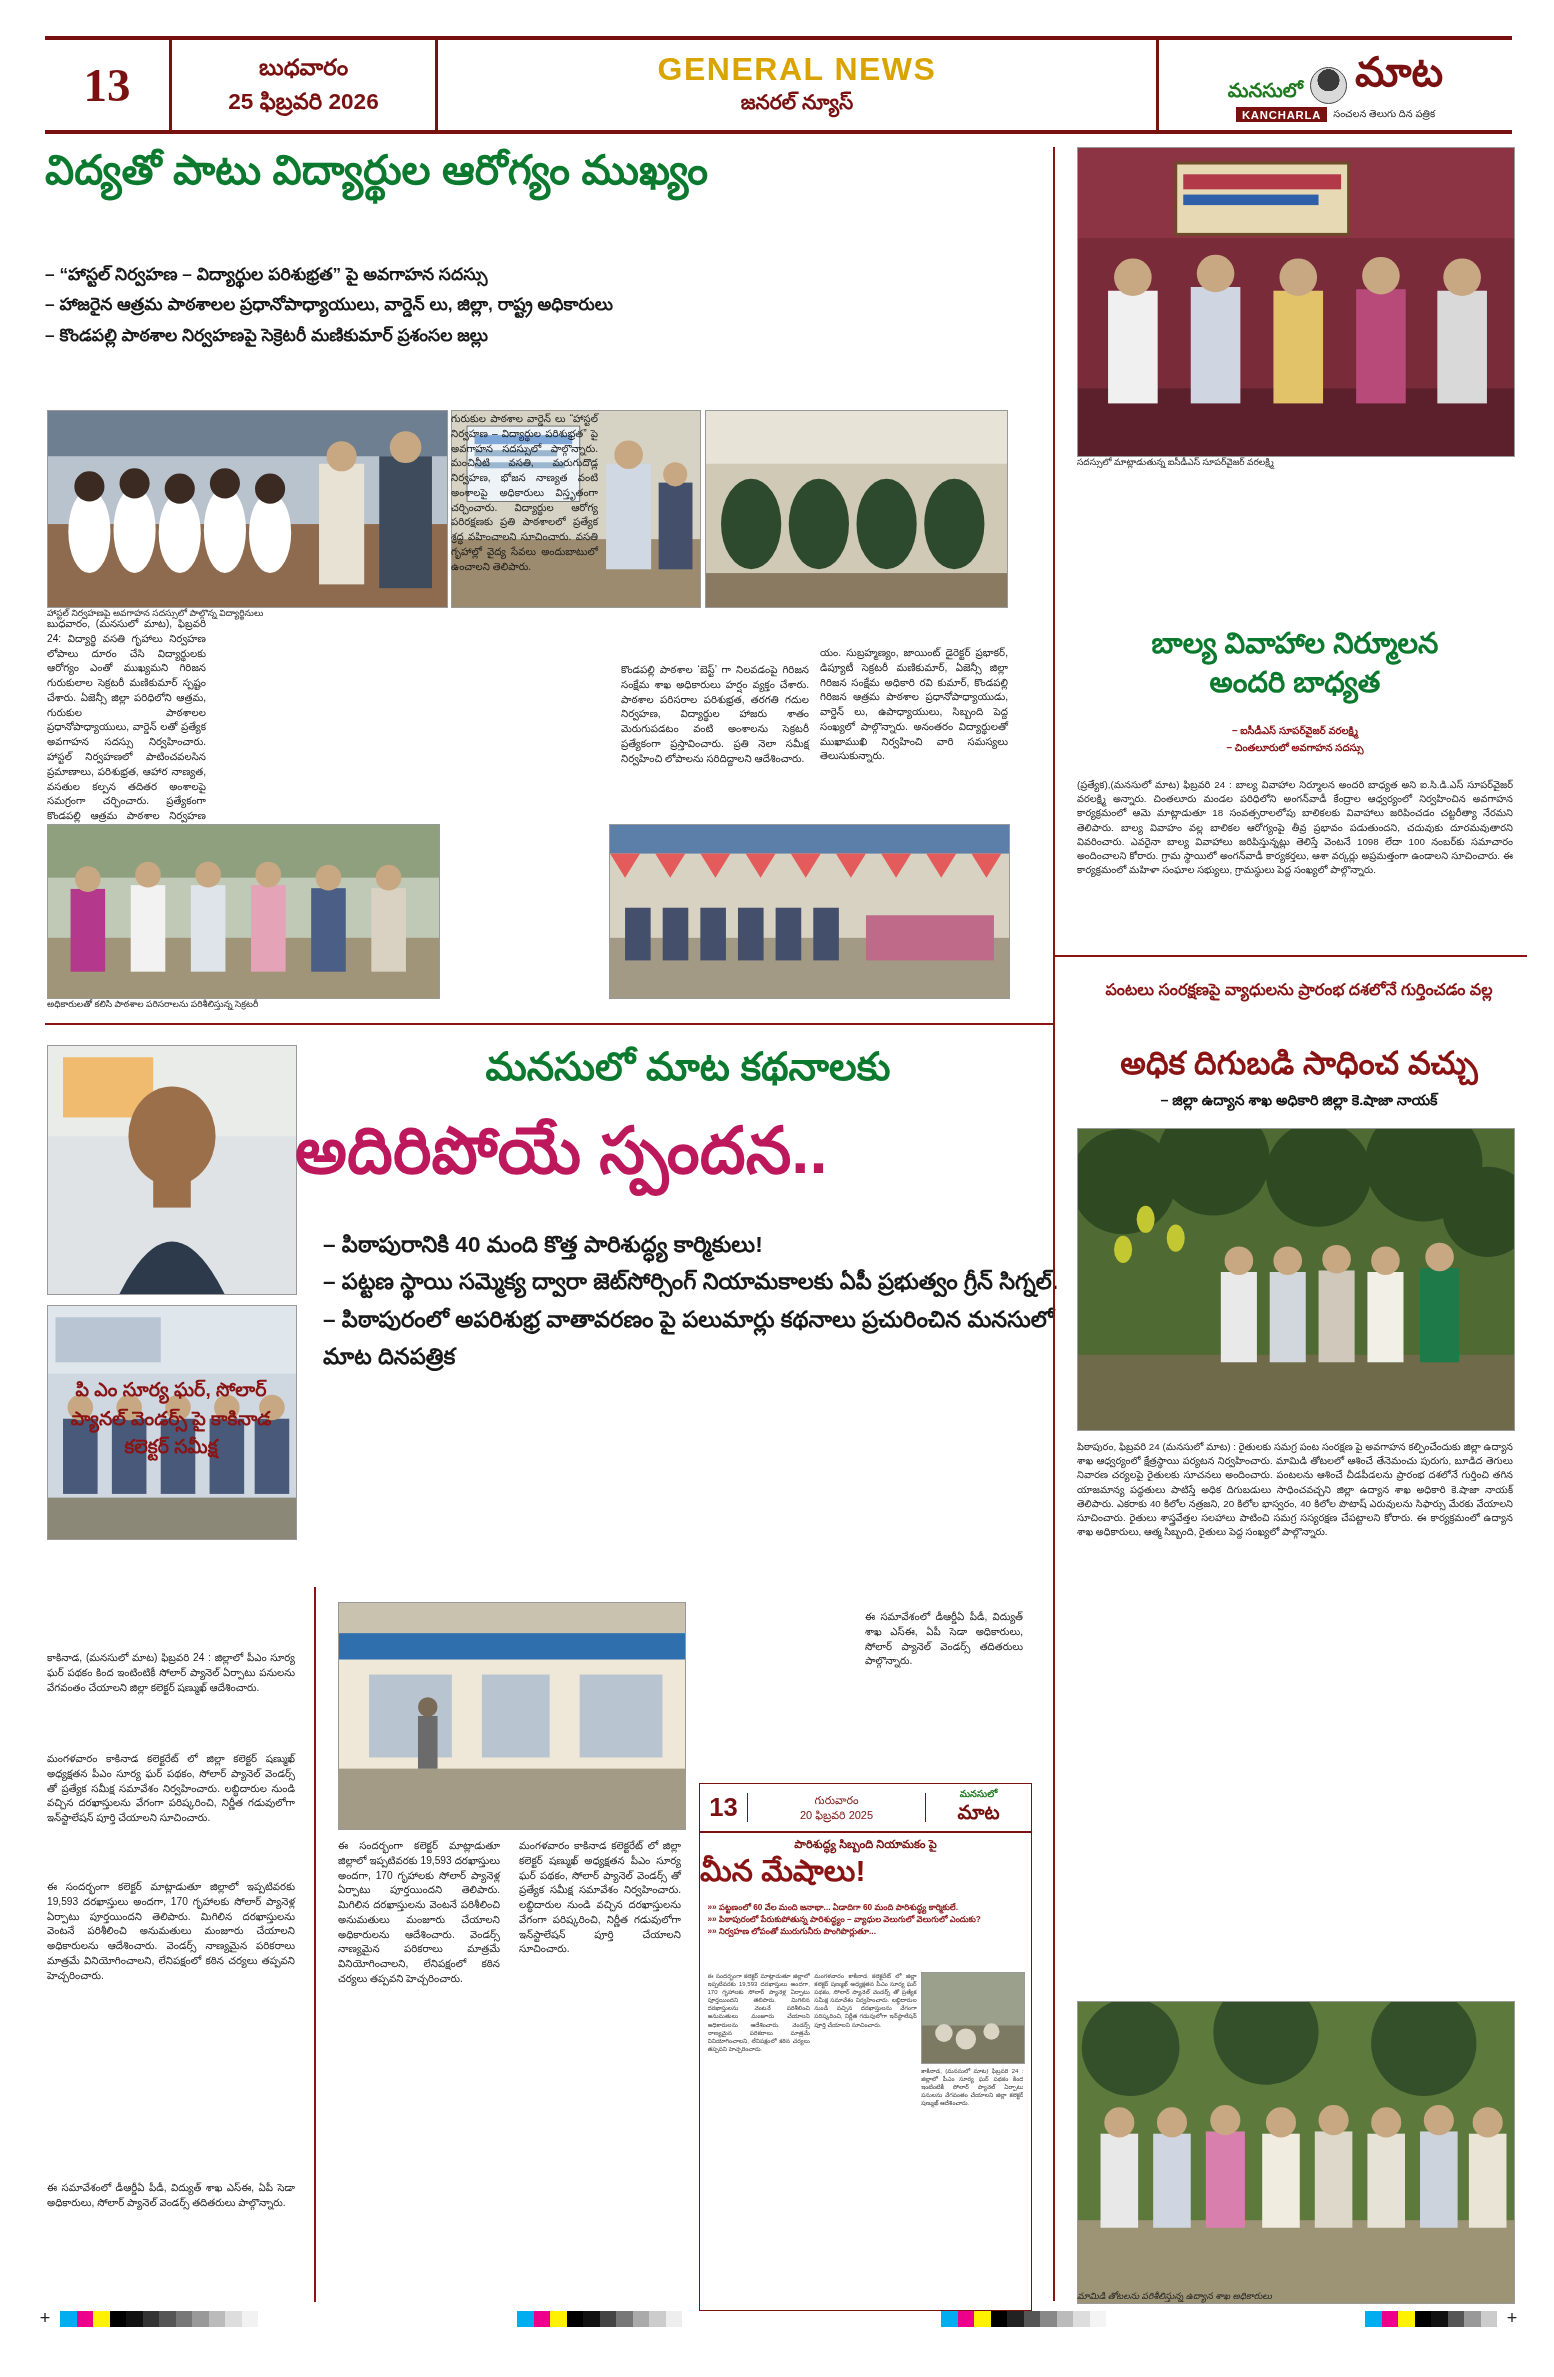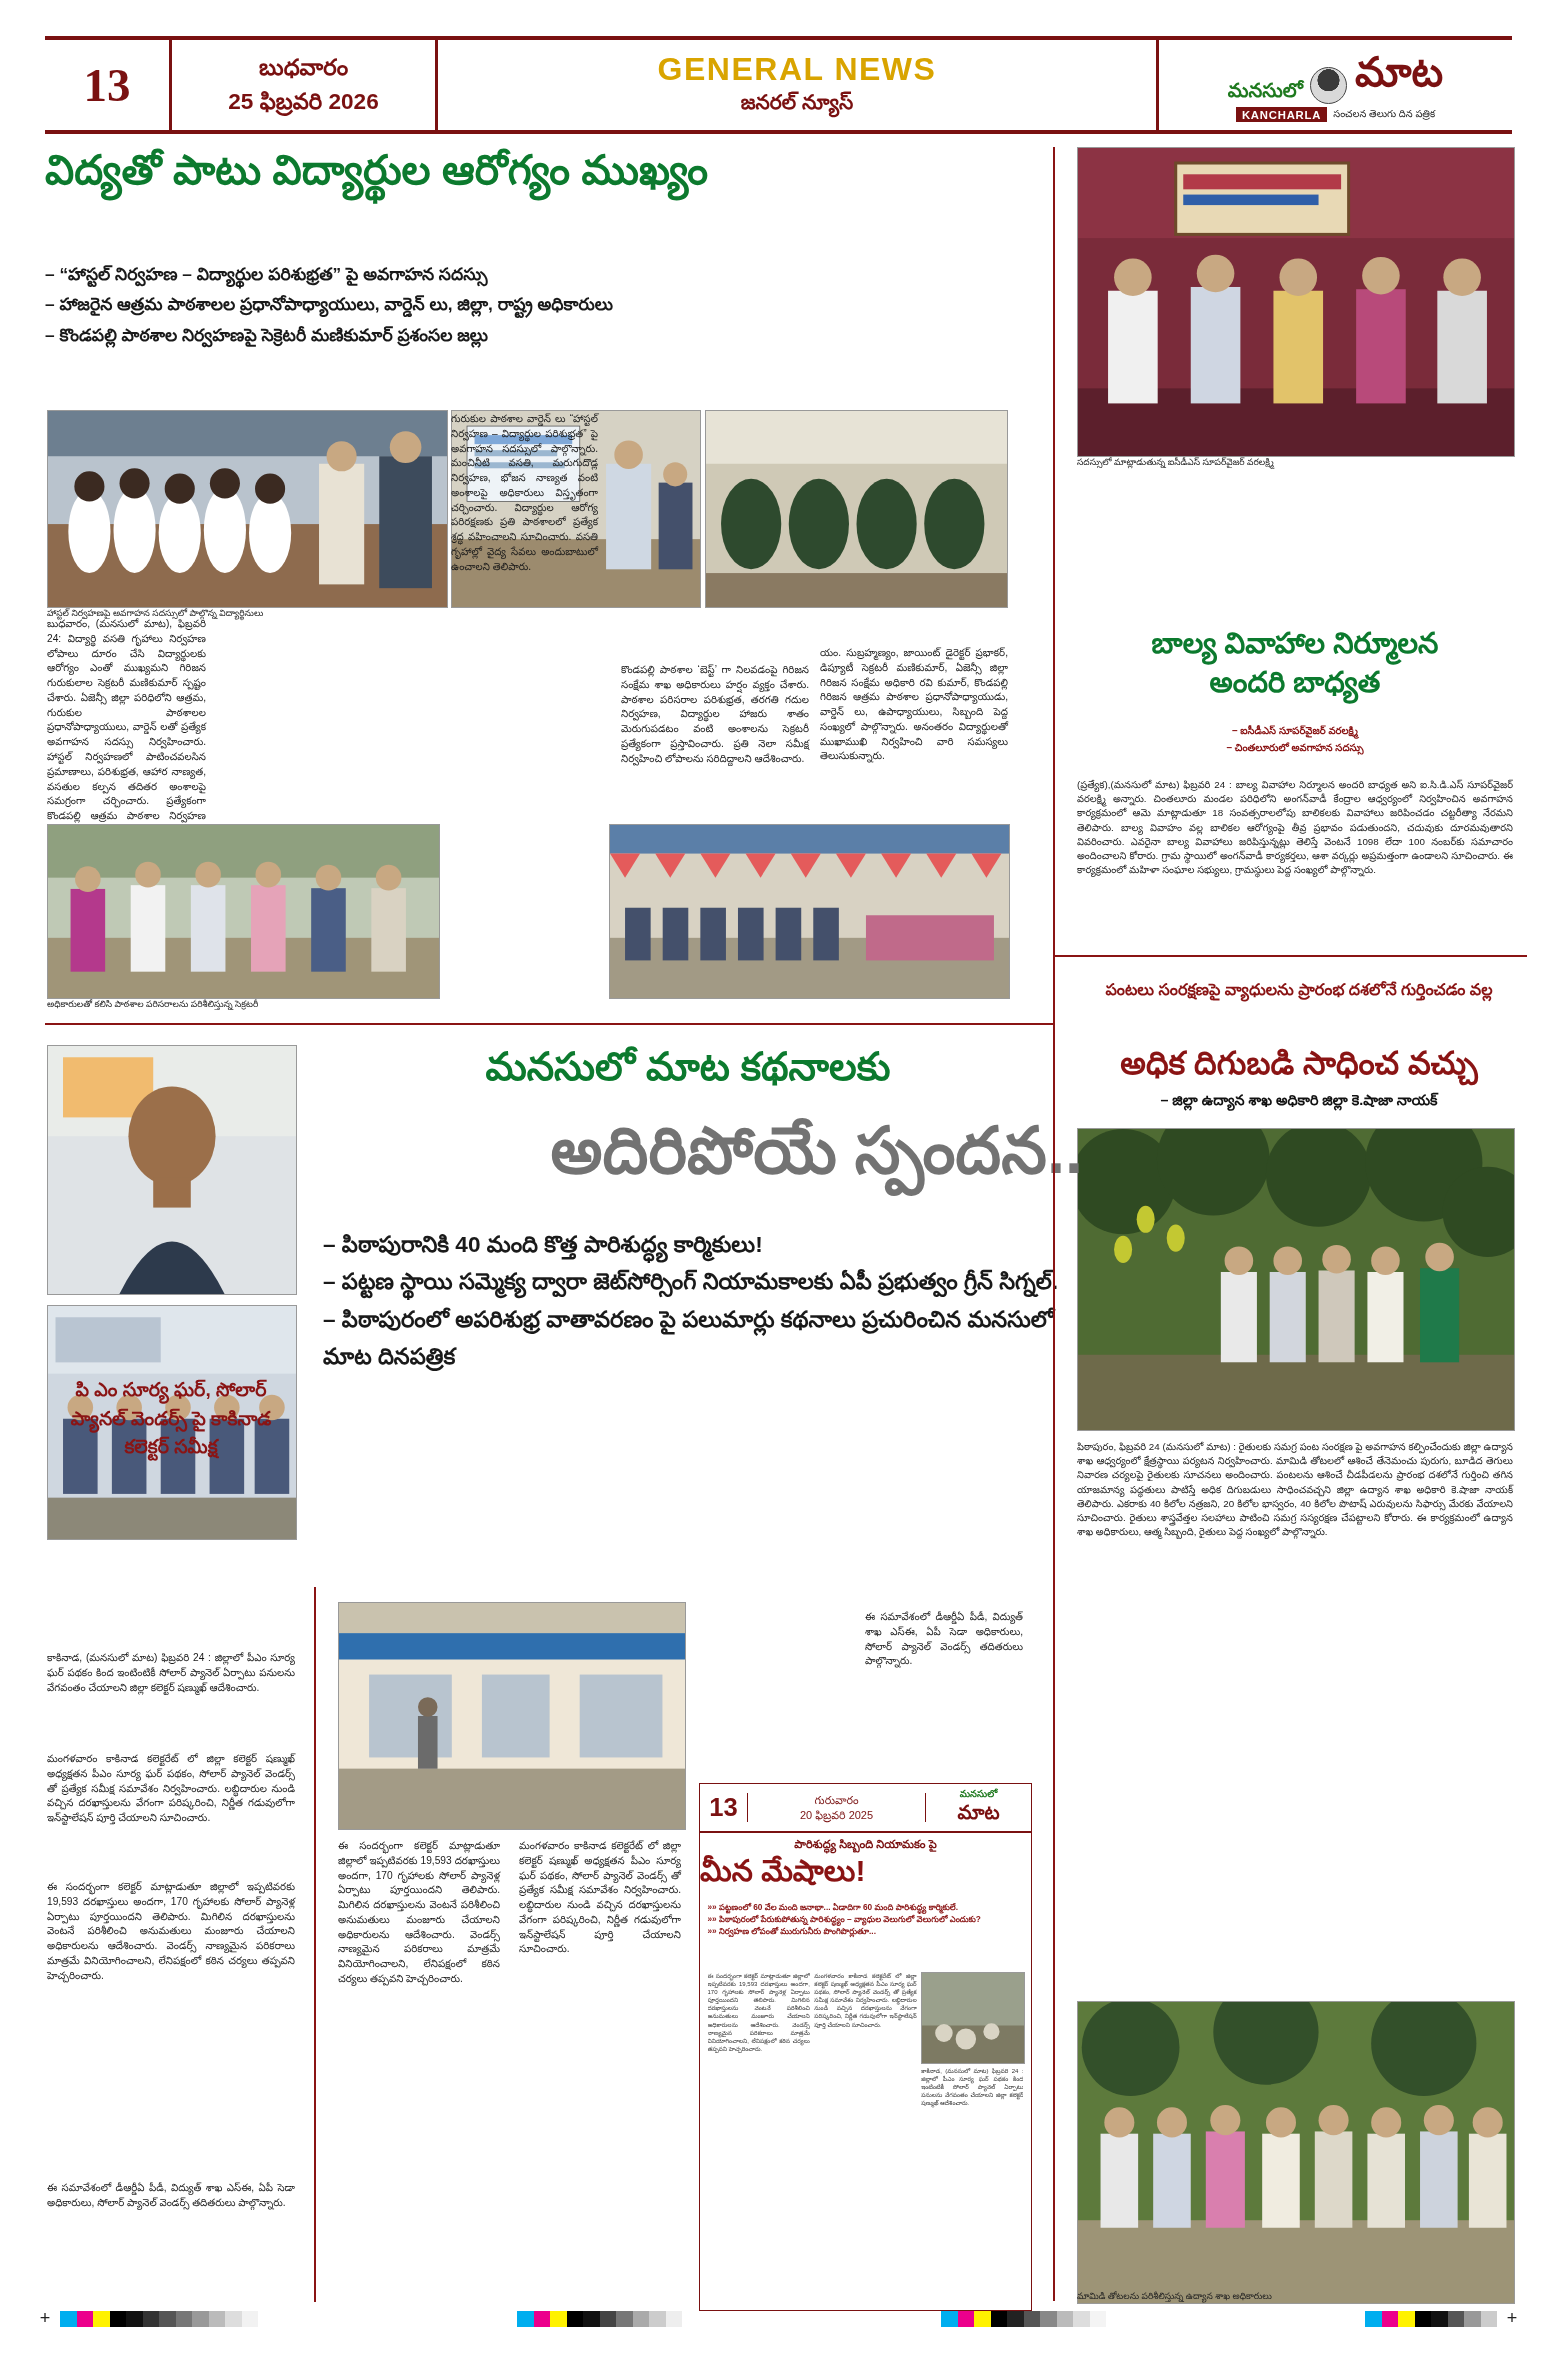--- a/index.html
+++ b/index.html
@@ -69,22 +69,22 @@
 
   
   #s2-head{position:absolute;left:1077px;top:624px;width:436px;text-align:center;
     font-size:29px;font-weight:bold;color:#0c7a2e;line-height:1.35;}
   #s2-sub{position:absolute;left:1077px;top:722px;width:436px;text-align:center;
     font-size:10px;font-weight:bold;color:#8a1414;line-height:1.7;}
 
   
   #promo-line1{position:absolute;left:323px;top:1045px;width:730px;text-align:center;
      font-size:39px;font-weight:bold;color:#0c7a2e;}
-  #promo-line2{position:absolute;left:308px;top:1113px;width:775px;text-align:right;
-     font-size:65px;font-weight:bold;color:#737373;}
+  #promo-line2{position:absolute;left:295px;top:1113px;width:775px;text-align:left;
+     font-size:65px;font-weight:bold;color:#be185d;}
   #promo-bullets{position:absolute;left:323px;top:1226px;width:737px;
      font-size:22.6px;font-weight:bold;color:#1a1a1a;line-height:1.65;}
 
   
   #s3-head{position:absolute;left:47px;top:1376px;width:248px;text-align:center;
     font-size:19px;font-weight:bold;color:#8a1414;line-height:1.5;}
 
   
   .minipaper{position:absolute;left:699px;top:1783px;width:331px;height:526px;border:1.5px solid #7a1111;background:#fff;}
   .mp-head{display:flex;align-items:center;border-bottom:2.3px solid #7a1111;height:47px;}
@@ -490,21 +490,21 @@
         <div style="font-size:6px;line-height:1.35;text-align:justify;color:#333;margin-top:3px;height:223px;overflow:hidden;">కాకినాడ, (మనసులో మాట) ఫిబ్రవరి 24 : జిల్లాలో పీఎం సూర్య ఘర్ పథకం కింద ఇంటింటికీ సోలార్ ప్యానెల్ ఏర్పాటు పనులను వేగవంతం చేయాలని జిల్లా కలెక్టర్ షణ్ముఖ్ ఆదేశించారు.</div>
       </div>
     </div>
   </div>
 
   <div class="col" style="left:865px;top:1610px;width:158px;height:150px;">ఈ సమావేశంలో డీఆర్డీఏ పీడీ, విద్యుత్ శాఖ ఎస్ఈ, ఏపీ సెడా అధికారులు, సోలార్ ప్యానెల్ వెండర్స్ తదితరులు పాల్గొన్నారు.</div>
 
   <div class="cap" style="left:47px;top:608px;width:391px;">హాస్టల్ నిర్వహణపై అవగాహన సదస్సులో పాల్గొన్న విద్యార్థినులు</div>
   <div class="cap" style="left:47px;top:999px;width:391px;">అధికారులతో కలిసి పాఠశాల పరిసరాలను పరిశీలిస్తున్న సెక్రటరీ</div>
   <div class="cap" style="left:1077px;top:457px;width:436px;">సదస్సులో మాట్లాడుతున్న ఐసీడీఎస్ సూపర్‌వైజర్ వరలక్ష్మి</div>
-  <div class="cap" style="left:1077px;top:2291px;width:436px;">మామిడి తోటలను పరిశీలిస్తున్న ఉద్యాన శాఖ అధికారులు</div>
+  <div class="cap" style="left:1077px;top:2291px;width:436px;font-style:italic;">మామిడి తోటలను పరిశీలిస్తున్న ఉద్యాన శాఖ అధికారులు</div>
 
   <div class="vdiv" style="left:1053px;top:970px;height:1331px;"></div>
   <div class="vdiv" style="left:314px;top:1587px;height:715px;"></div>
 
   <div id="colorbar">
     <span class="cb-plus">+</span>
     <span class="cb-group">
       <i style="background:#00aeef"></i>
         <i style="background:#ec008c"></i>
         <i style="background:#fff200"></i>

